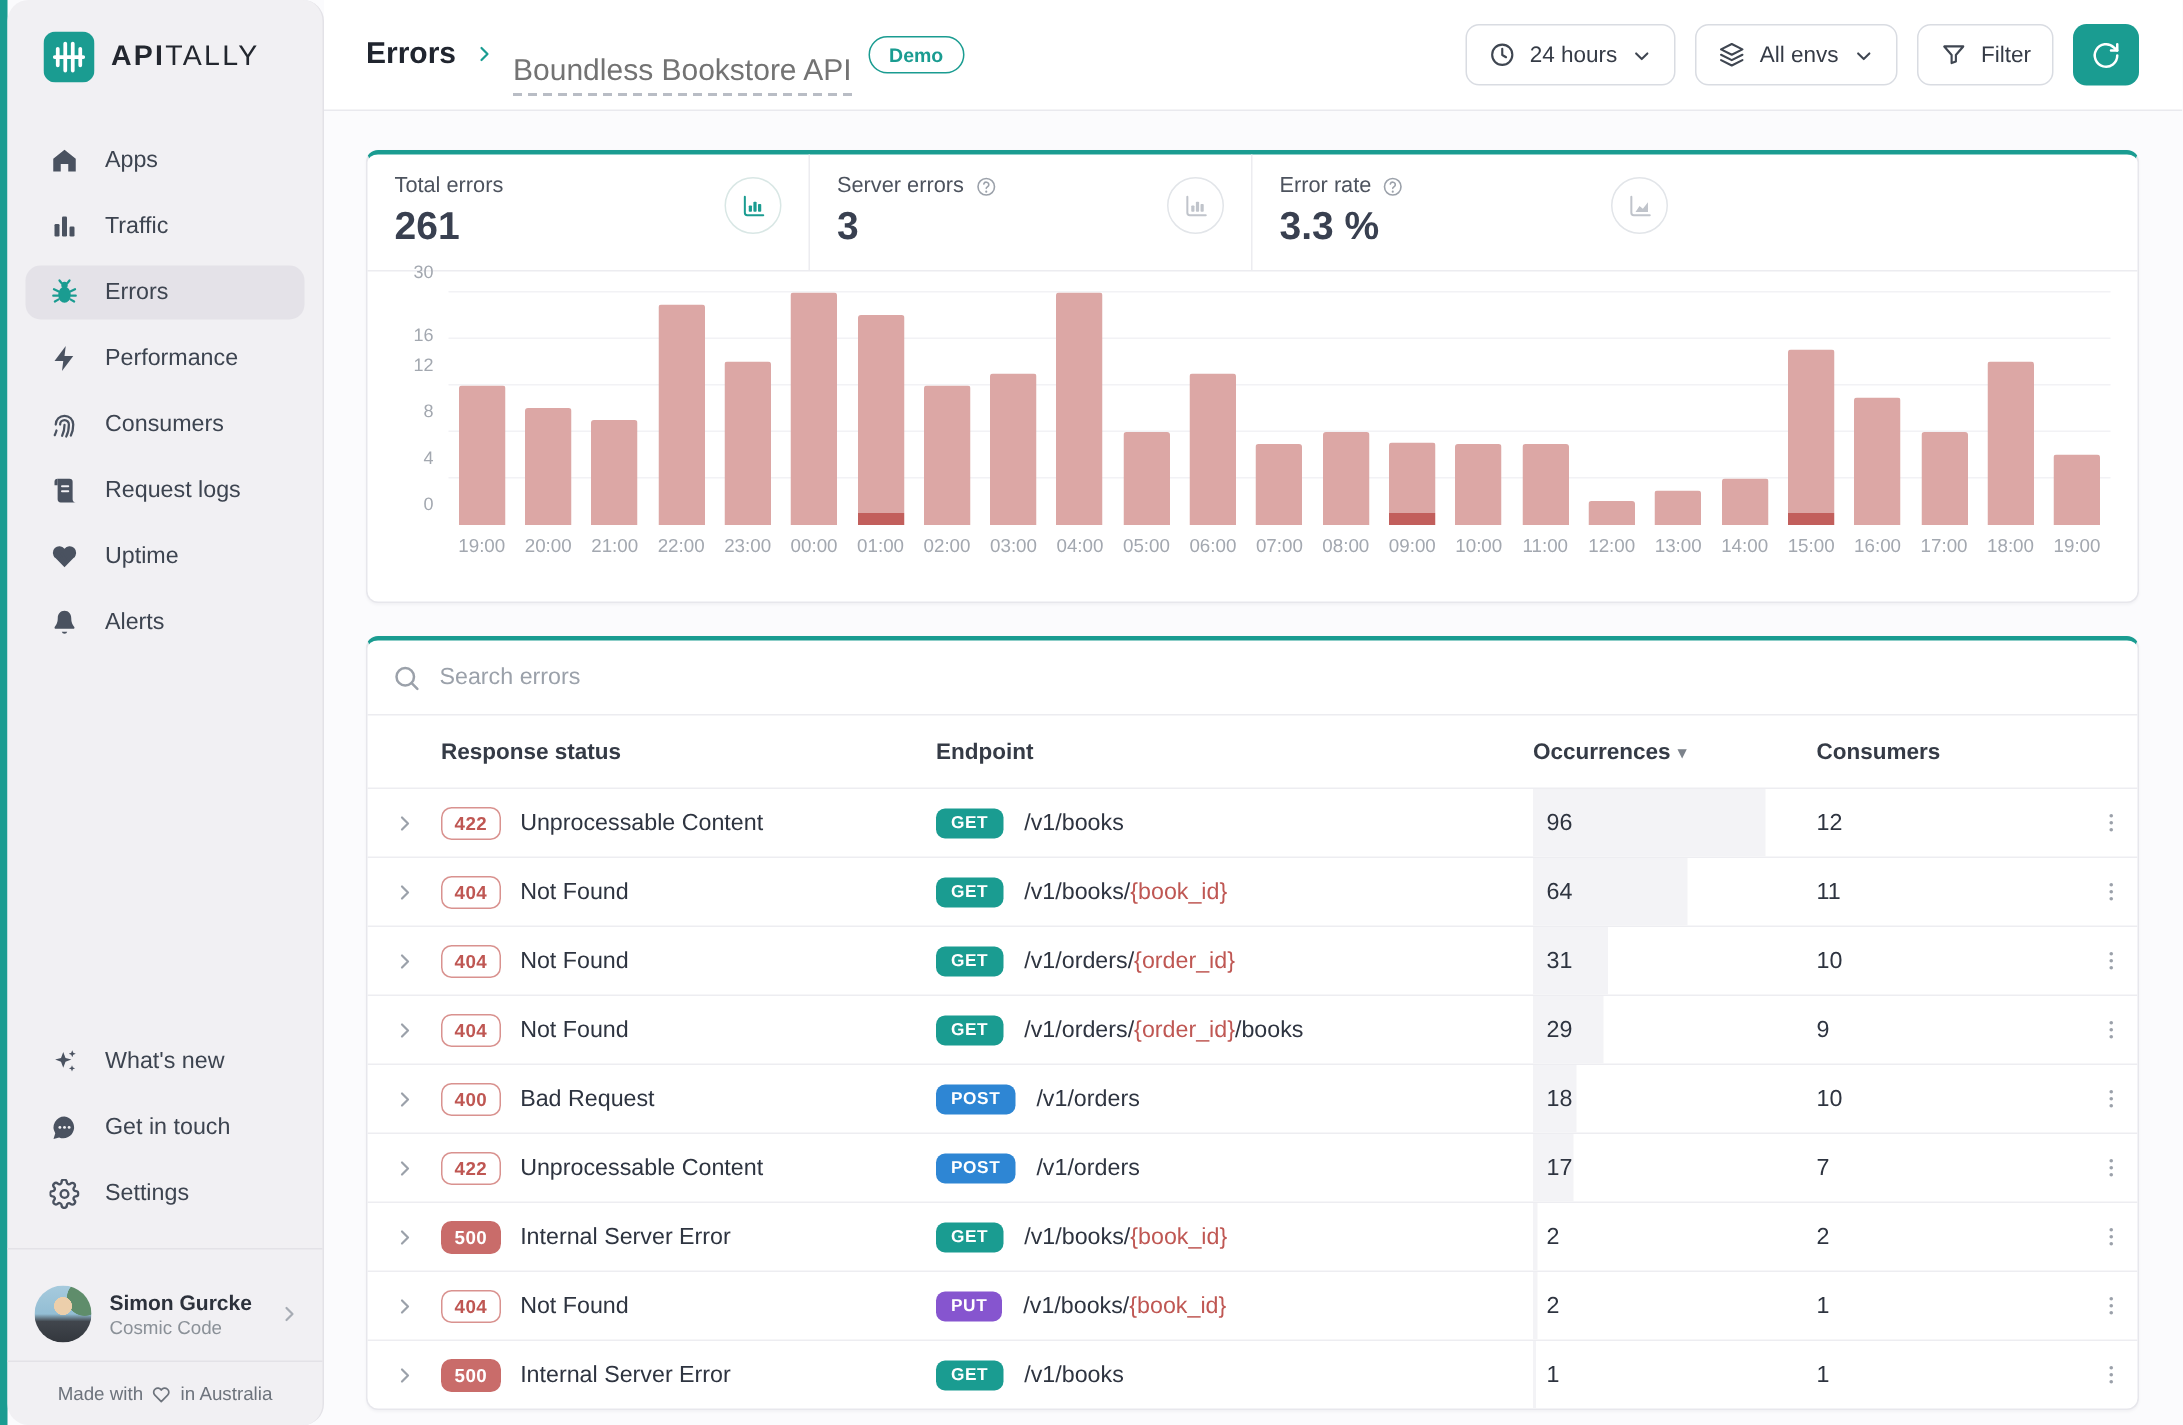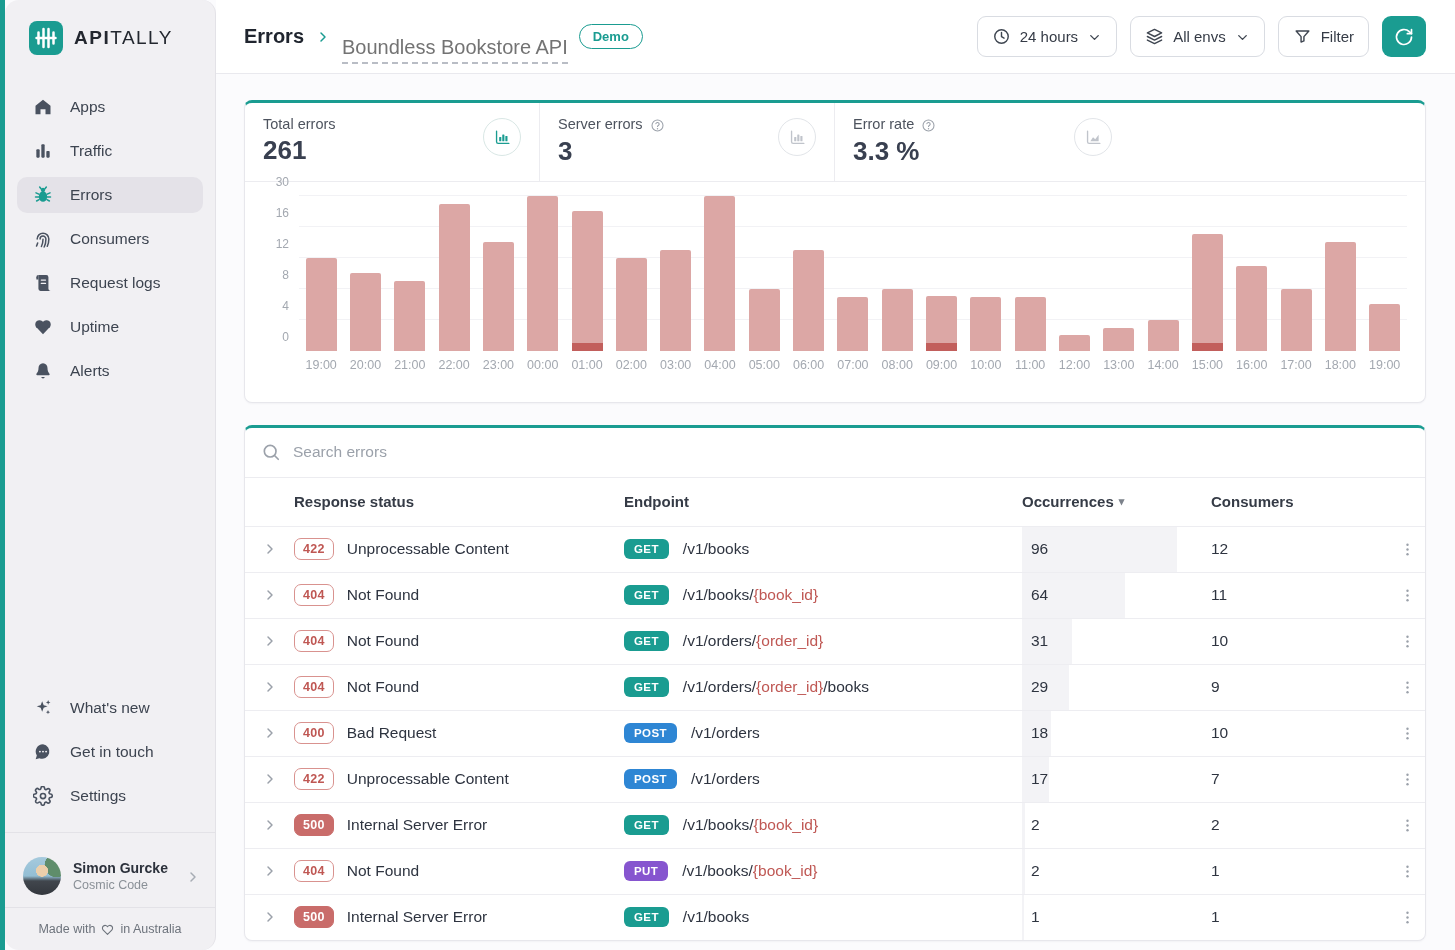--- a/index.html
+++ b/index.html
@@ -141,20 +141,26 @@
       <svg class="ic" width="20" height="20" viewBox="0 0 24 24">
             <g fill="currentColor">
               <ellipse cx="12" cy="13.8" rx="5" ry="6.4"></ellipse>
               <circle cx="12" cy="6" r="2.6"></circle>
             </g>
             <g fill="none" stroke="currentColor" stroke-linecap="round" stroke-linejoin="round" stroke-width="1.8">
               <path d="M7 11 3.6 9.4M7 14.5H3M7.3 17.5l-3 1.7M17 11l3.4-1.6M17 14.5h4M16.7 17.5l3 1.7M9.6 4.4 8 2.4M14.4 4.4 16 2.4"></path>
             </g>
           </svg>
           <span>Errors</span>
+        </div>
+        <div class="nav-item">
+      <svg class="ic" width="20" height="20" viewBox="0 0 24 24">
+            <path fill="currentColor" d="M13 2 4 14h7l-1 8 9-12h-7z"></path>
+          </svg>
+          <span>Performance</span>
         </div>
         <div class="nav-item">
       <svg class="ic" width="20" height="20" viewBox="0 0 24 24">
             <g fill="none" stroke="currentColor" stroke-linecap="round" stroke-linejoin="round" stroke-width="1.8">
               <path d="M5 12a7 7 0 0 1 14 0c0 3.4-.7 6.4-1.9 8.8"></path>
               <path d="M8.5 12a3.5 3.5 0 0 1 7 0c0 3.9-.9 7.4-2.1 9.6"></path>
               <path d="M12 12.3c0 3-.7 6.2-1.9 8.7"></path>
               <path d="M5.6 16.8c-.4 1.4-.9 2.7-1.4 3.7"></path>
             </g>
           </svg>
@@ -358,21 +364,21 @@
         <div class="chart-wrap">
           <div class="plot" id="plot">
               <div class="ytick" style="bottom:0px">0</div>
               <div class="gridline" style="bottom:31px"></div>
               <div class="ytick" style="bottom:31px">4</div>
               <div class="gridline" style="bottom:62px"></div>
               <div class="ytick" style="bottom:62px">8</div>
               <div class="gridline" style="bottom:93px"></div>
               <div class="ytick" style="bottom:93px">12</div>
               <div class="gridline" style="bottom:124px"></div>
-              <div class="ytick" style="bottom:124px">16</div>
+              <div class="ytick" style="bottom:113px">16</div>
               <div class="gridline" style="bottom:155px"></div>
               <div class="ytick" style="bottom:155px">30</div>
               <div class="bars">
                 <div class="slot">
       <div class="bar">
         <div class="seg-client" style="height:93px"></div>
       </div>
                 </div>
                 <div class="slot">
       <div class="bar">

